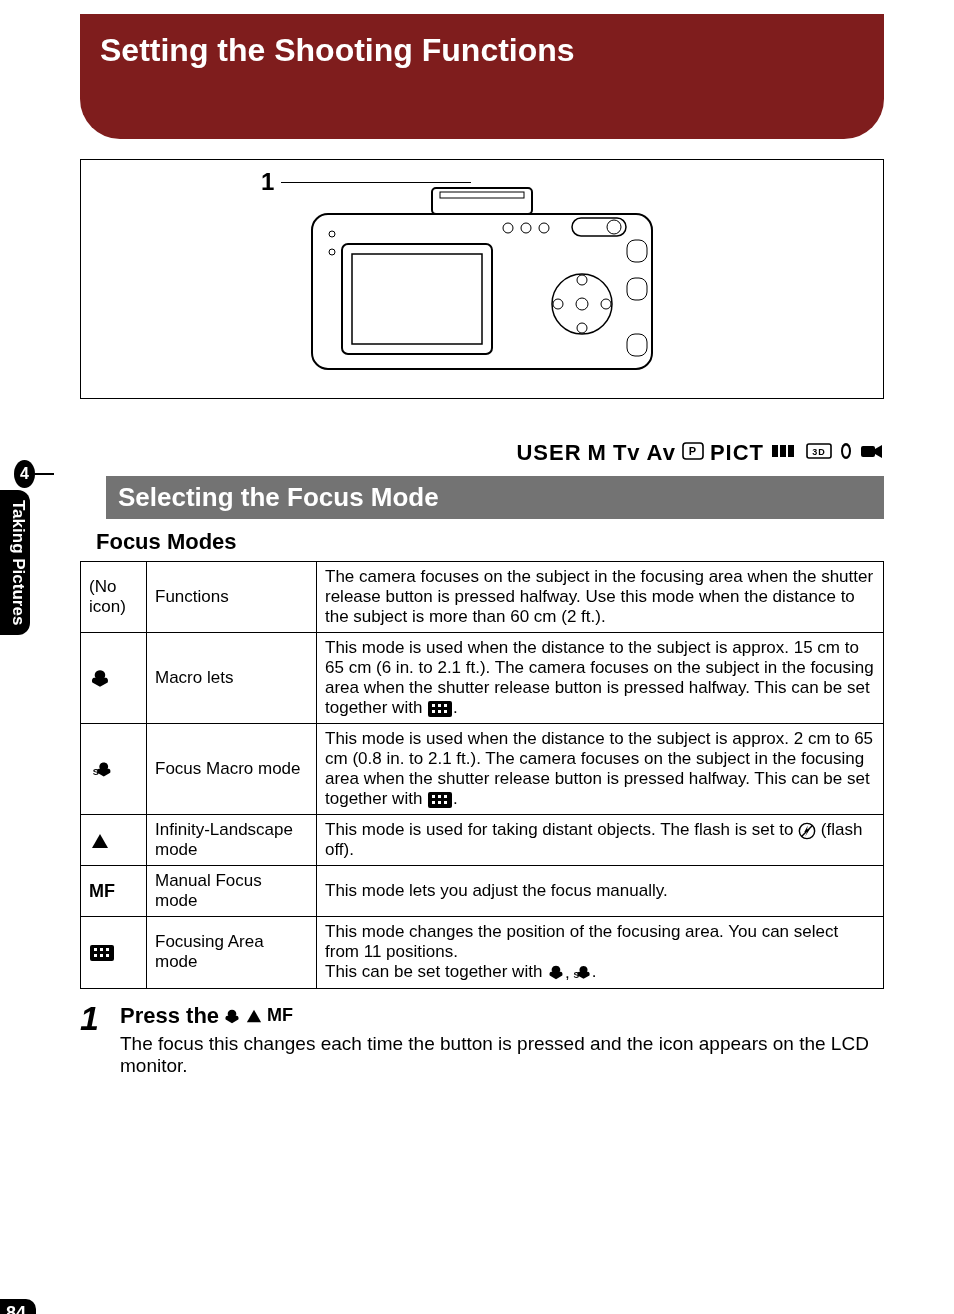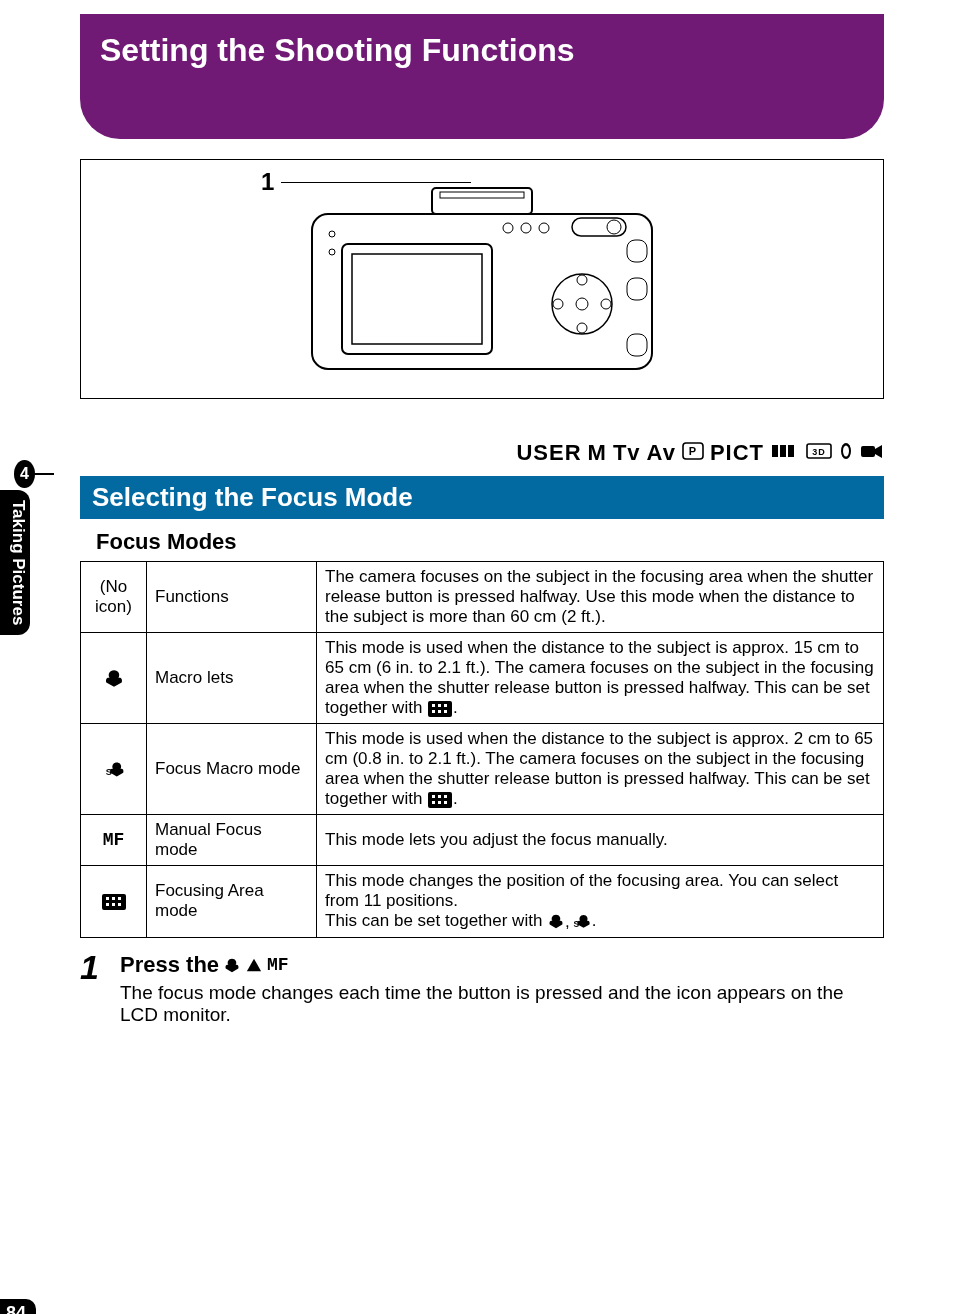--- a/index.html
+++ b/index.html
@@ -5,21 +5,21 @@
   * { box-sizing: border-box; }
   body {
     margin: 0;
     background: #fff;
     font-family: Arial, Helvetica, sans-serif;
     color: #000;
     width: 954px;
     position: relative;
   }
   .page-title-bar {
-    background: #701a75;
+    background: #7f1d1d;
     color: #fff;
     margin: 14px 70px 0 80px;
     padding: 18px 20px 70px 20px;
     border-radius: 0 0 40px 40px;
     font-size: 32px;
     font-weight: bold;
   }
   .content-area {
     margin: 20px 70px 0 80px;
   }
@@ -46,43 +46,44 @@
     width: 190px;
   }
   .camera-svg { width: 400px; height: 210px; }
   .mode-icons-row {
     text-align: right;
     padding: 6px 0 10px 0;
   }
   .mode-strip { font: bold 22px "Arial Narrow", Arial, sans-serif; letter-spacing: 1px; display: inline-flex; align-items: center; gap: 6px; margin-top: 27px; }
   .micon { display: inline-block; vertical-align: middle; }
   .section-header {
-    background: #0369a1;
+    background: #737373;
     color: #fff;
     font-size: 26px;
     font-weight: bold;
     padding: 6px 12px;
+    margin-left: 26px;
   }
   .sub-head {
     font-size: 22px;
     font-weight: bold;
     margin: 10px 0 6px 16px;
   }
   table.focus-modes {
     border-collapse: collapse;
     width: 100%;
     margin: 0 0 10px 0;
   }
   table.focus-modes td {
     border: 1px solid #000;
     padding: 5px 8px;
     font-size: 17px;
     vertical-align: middle;
   }
-  table.focus-modes td:first-child { width: 66px; text-align: center; }
+  table.focus-modes td:first-child { width: 66px; text-align: left; }
   table.focus-modes td:nth-child(2) { width: 170px; }
   .inline-iconbox {
     display: inline-flex;
     vertical-align: middle;
   }
   .step-row { display: flex; align-items: flex-start; margin-top: 10px; }
   .step-num { font-size: 34px; font-weight: bold; font-style: italic; width: 40px; flex-shrink: 0; }
   .step-body { flex: 1; }
   .step-title { font-size: 22px; font-weight: bold; margin: 4px 0; display: flex; flex-wrap: wrap; align-items: center; gap: 4px;}
   .step-text { font-size: 19px; }
@@ -108,21 +109,21 @@
   }
   .page-num {
     position: absolute;
     left: 0; bottom: 0;
     background: #000; color: #fff;
     font-weight: bold; font-size: 18px;
     padding: 4px 10px 4px 6px;
     border-radius: 0 10px 0 0;
   }
   .page-wrap { position: relative; min-height: 1314px; padding-bottom: 50px; }
-  .mf-text { font-weight: bold; font-size: 18px; font-family: Liberation Mono, monospace; }
+  .mf-text { font-weight: bold; font-size: 18px; font-family: Liberation Sans, sans-serif; }
 </style>
 </head>
 <body>
 <div class="page-wrap">
 
 <div class="sidebar">
   <div class="chapter-bubble">
     <div class="chapter-circle">4</div>
     <div class="chapter-line"></div>
   </div>
@@ -244,20 +245,35 @@
                     <rect x="11" y="4" width="3" height="3"></rect>
                     <rect x="17" y="4" width="3" height="3"></rect>
                     <rect x="5" y="10" width="3" height="3"></rect>
                     <rect x="11" y="10" width="3" height="3"></rect>
                     <rect x="17" y="10" width="3" height="3"></rect>
                   </g>
                 </svg>
               </span>.</td>
           </tr>
           <tr>
+            <td><span class="inline-iconbox">
+                <svg width="22" height="18" viewBox="0 0 20 18">
+                  <path d="M10 2 L2 16 L18 16 Z" fill="#000"></path>
+                </svg>
+              </span></td>
+            <td>Infinity-Landscape mode</td>
+            <td>This mode is used for taking distant objects. The flash is set to <span class="inline-iconbox">
+                <svg width="18" height="18" viewBox="0 0 20 20">
+                  <circle cx="10" cy="10" r="8.5" fill="none" stroke="#000" stroke-width="1.6"></circle>
+                  <path d="M11 4 L7 11 L10 11 L8 16 L13 8 L10 8 Z" fill="#000"></path>
+                  <line x1="4" y1="16" x2="16" y2="4" stroke="#000" stroke-width="1.6"></line>
+                </svg>
+              </span> (flash off).</td>
+          </tr>
+          <tr>
             <td><span class="mf-text">MF</span></td>
             <td>Manual Focus mode</td>
             <td>This mode lets you adjust the focus manually.</td>
           </tr>
           <tr>
             <td><span class="inline-iconbox">
                 <svg width="26" height="18" viewBox="0 0 26 18">
                   <rect x="1" y="1" width="24" height="16" rx="2" fill="#000"></rect>
                   <g fill="#fff">
                     <rect x="5" y="4" width="3" height="3"></rect>
@@ -290,21 +306,21 @@
                 <path d="M10 3 C6 3 4 7 6 10 C4 9 2 11 3 14 L10 18 L17 14 C18 11 16 9 14 10 C16 7 14 3 10 3 Z" fill="#000"></path>
               </svg>
             </span>
         <span class="inline-iconbox">
               <svg width="18" height="16" viewBox="0 0 20 18">
                 <path d="M10 2 L2 16 L18 16 Z" fill="#000"></path>
               </svg>
             </span>
         <span class="mf-text">MF</span>
       </div>
-      <div class="step-text">The focus mode changes each time the button is pressed and the icon appears on the LCD monitor.</div>
+      <div class="step-text">The focus this changes each time the button is pressed and the icon appears on the LCD monitor.</div>
     </div>
   </div>
 
 </div>
 
 <div class="page-num">84</div>
 
 </div>
 
 </body></html>

